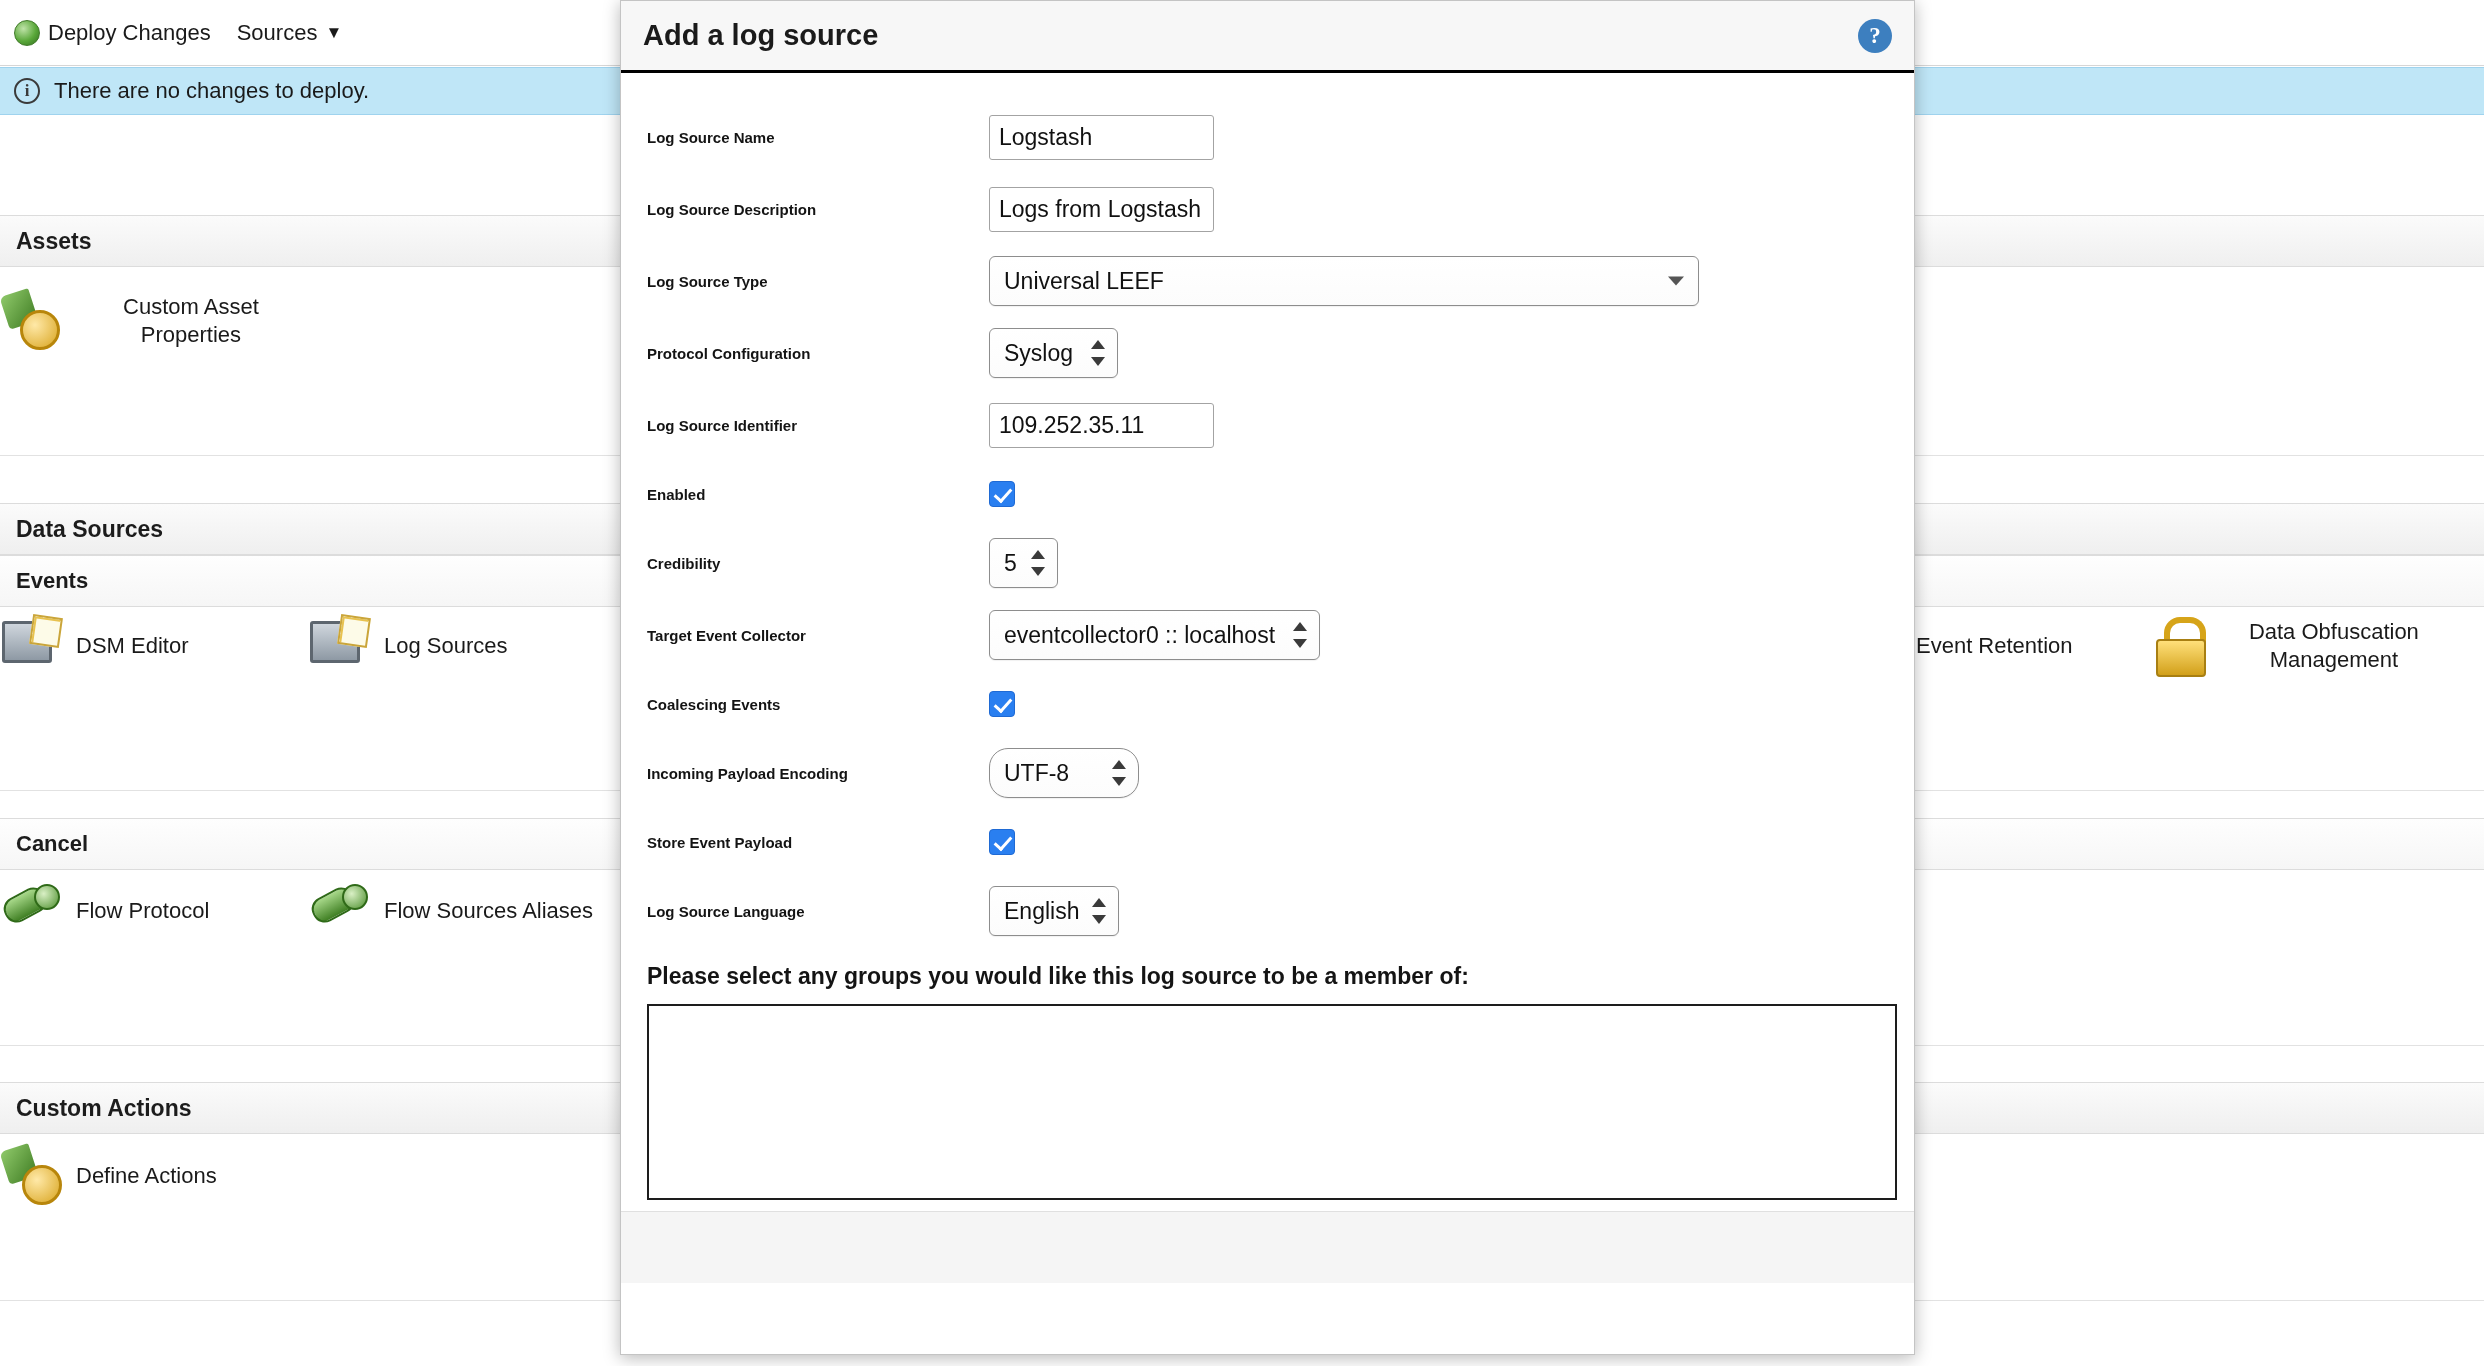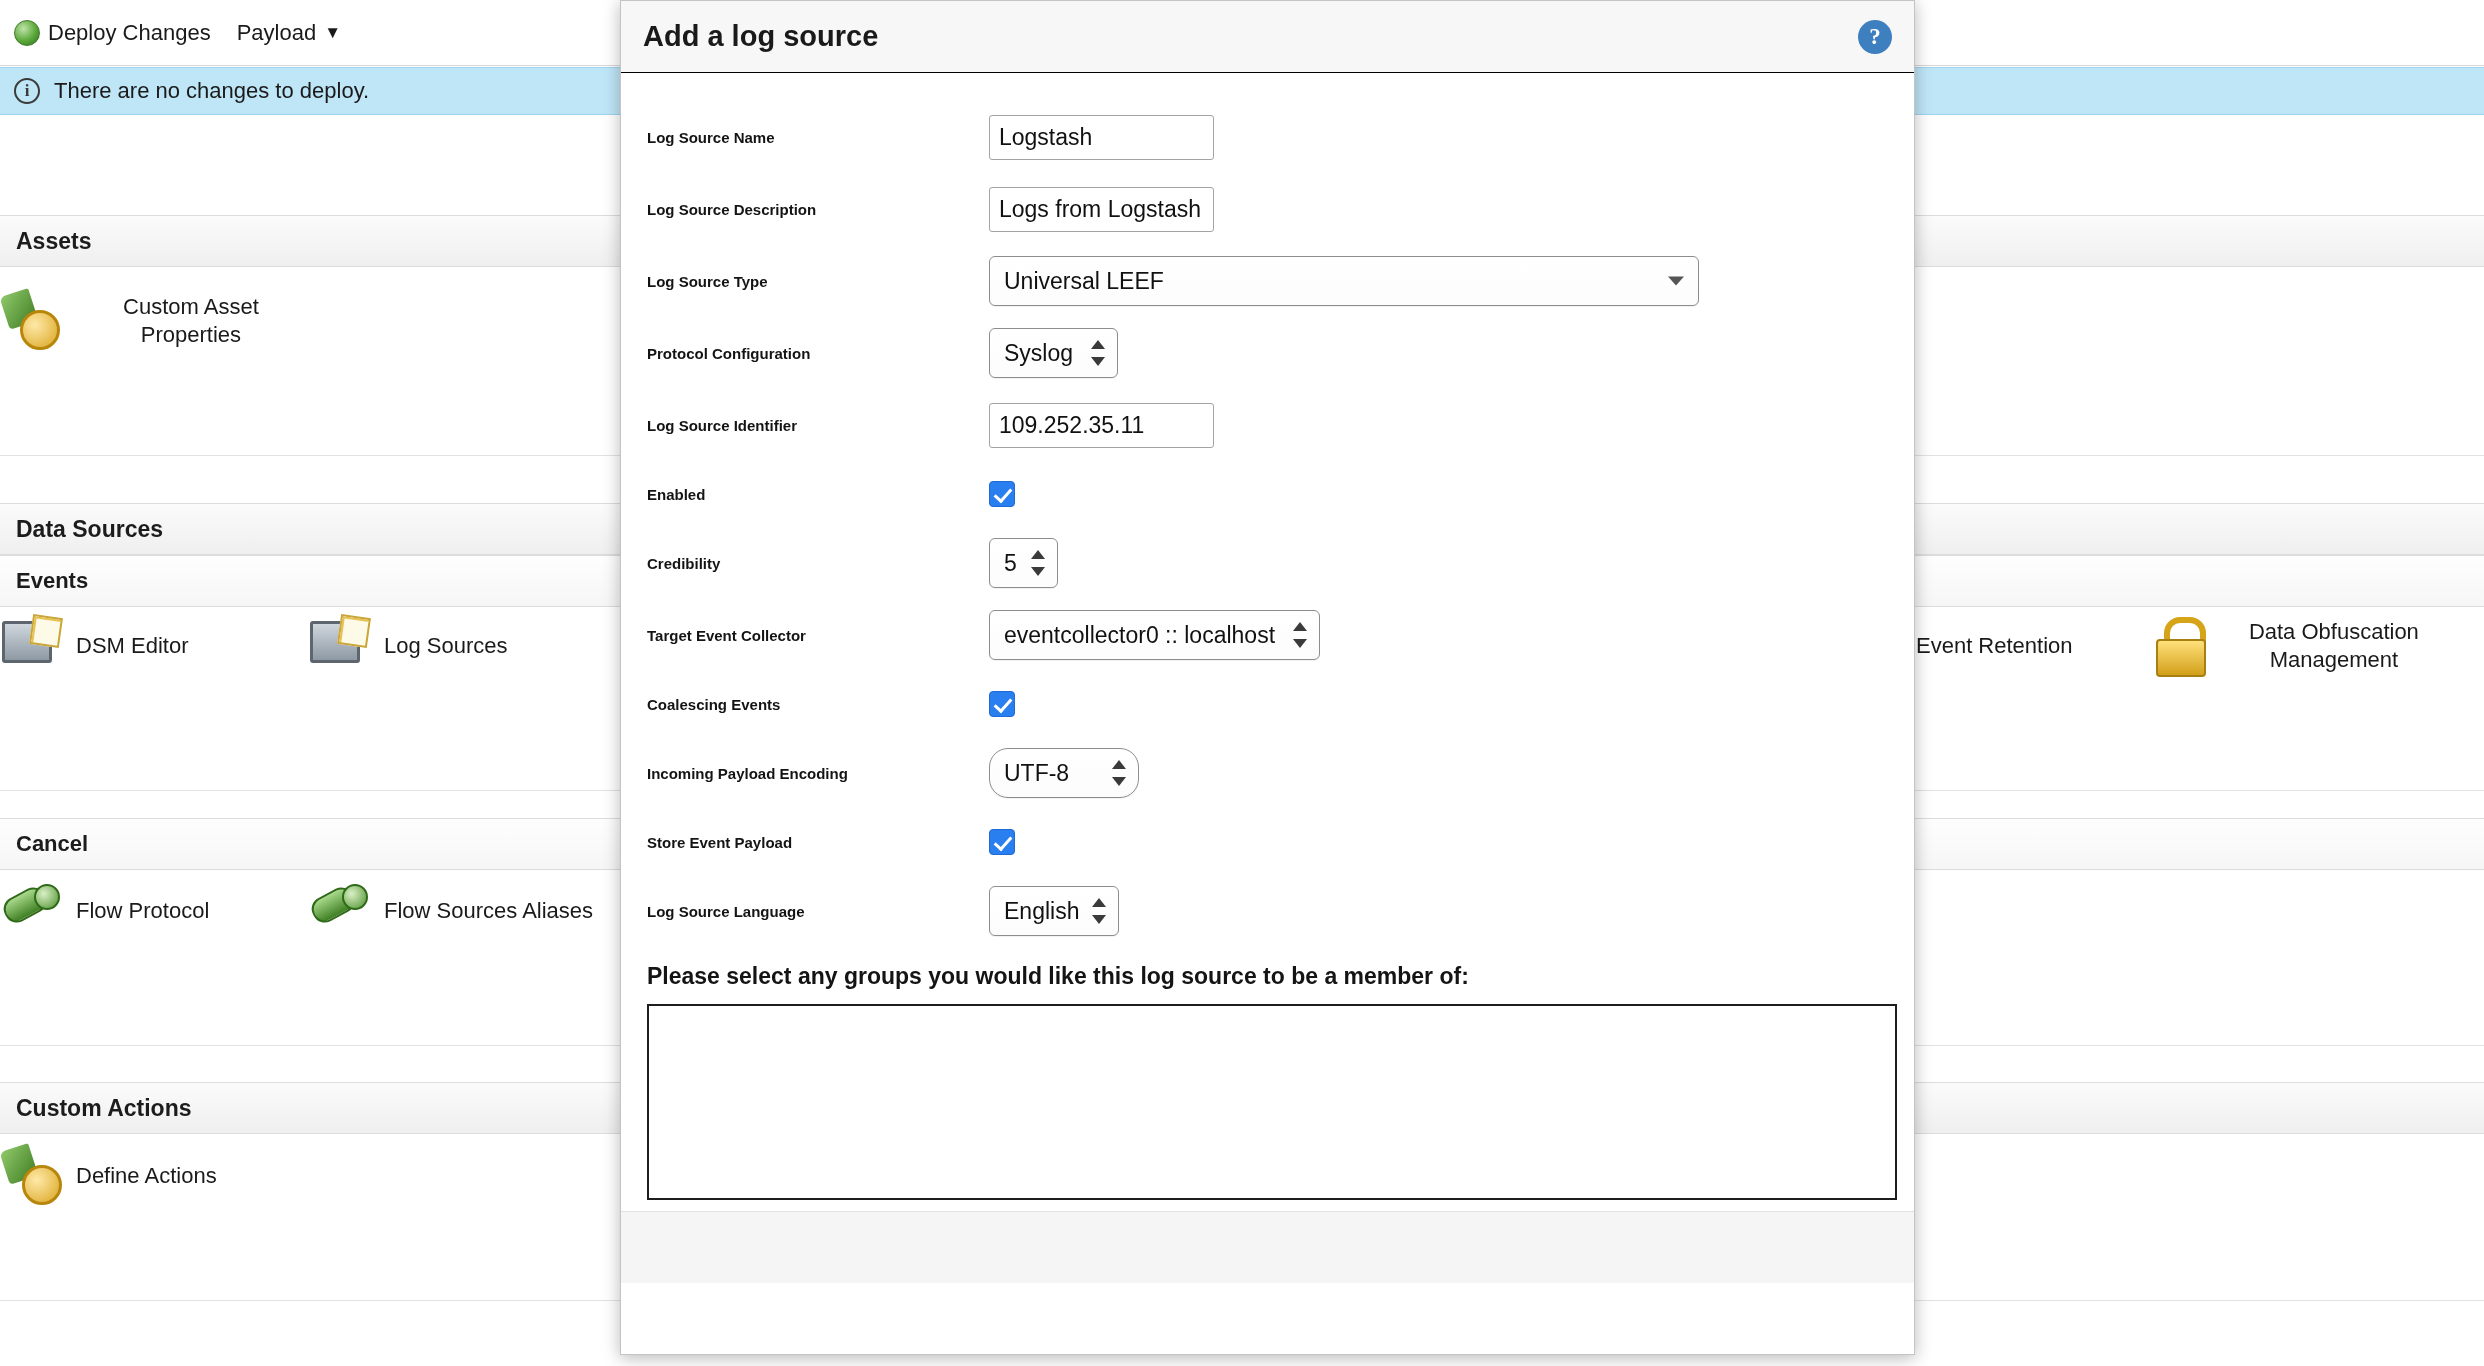--- a/index.html
+++ b/index.html
@@ -111,21 +111,21 @@
   .row-sep { position: absolute; left: 0; width: 2484px; height: 1px; background: #e2e2e2; }
 
   
   .modal-shadow {
     position: absolute; left: 620px; top: 0px; width: 1295px; height: 1355px;
     background: #ffffff; border: 1px solid #c4c4c4;
     box-shadow: 0 3px 16px rgba(0,0,0,0.28);
   }
   .modal-header {
     position: relative; height: 72px; background: #f7f7f7;
-    border-bottom: 1px solid #000000; display: flex; align-items: center;
+    border-bottom: 3px solid #000000; display: flex; align-items: center;
     padding: 0 22px; justify-content: space-between;
   }
   .modal-title { font-size: 29px; font-weight: bold; color: #1a1a1a; }
   .help-icon {
     width: 34px; height: 34px; border-radius: 50%;
     background: #3d7fbf; color: #ffffff; font-size: 23px; font-weight: bold;
     display: flex; align-items: center; justify-content: center;
     font-family: "Liberation Serif", serif;
   }
   .modal-body { padding: 28px 26px 0 26px; height: 1210px; position: relative; }
@@ -202,21 +202,21 @@
 <div id="app">
 
   <div class="bg-page">
 
     <div class="toolbar">
       <div class="toolbar-item">
         <span class="globe-icon"></span>
         <span>Deploy Changes</span>
       </div>
       <div class="toolbar-item">
-        <span>Payload</span>
+        <span>Sources</span>
         <span class="caret">▼</span>
       </div>
     </div>
 
     <div class="notice-bar">
       <span class="info-icon">i</span>
       <span>There are no changes to deploy.</span>
     </div>
 
     <div class="section-head" style="top:215px;">

